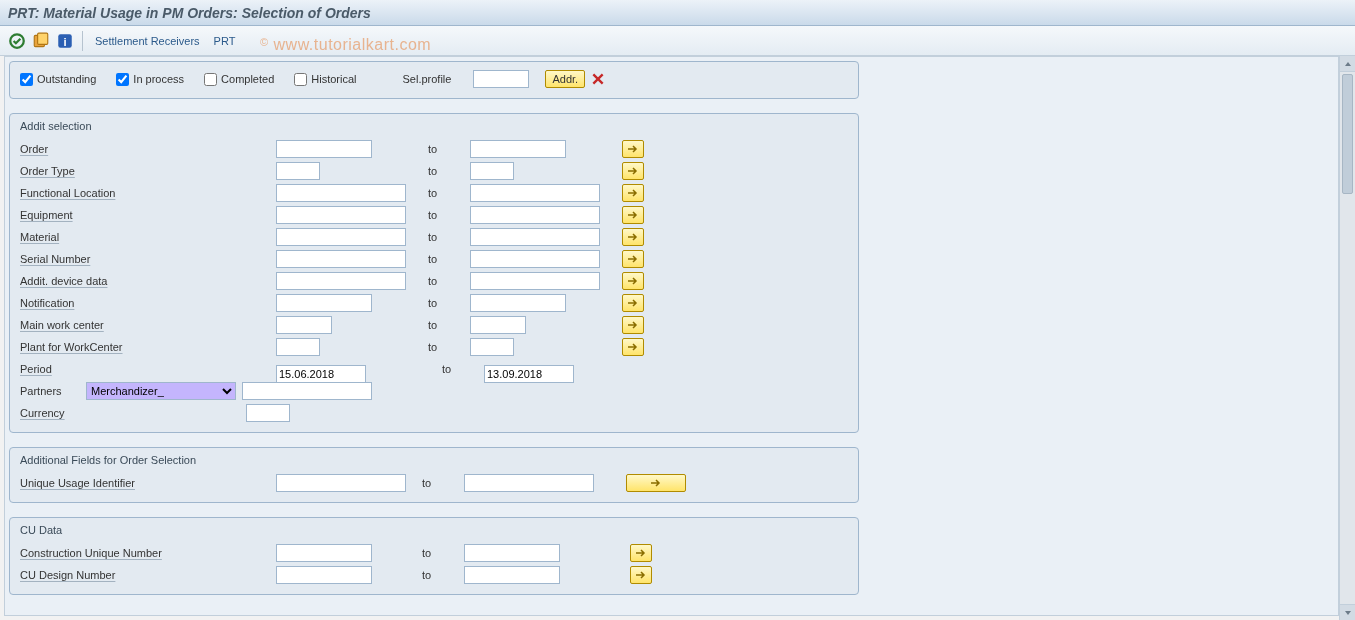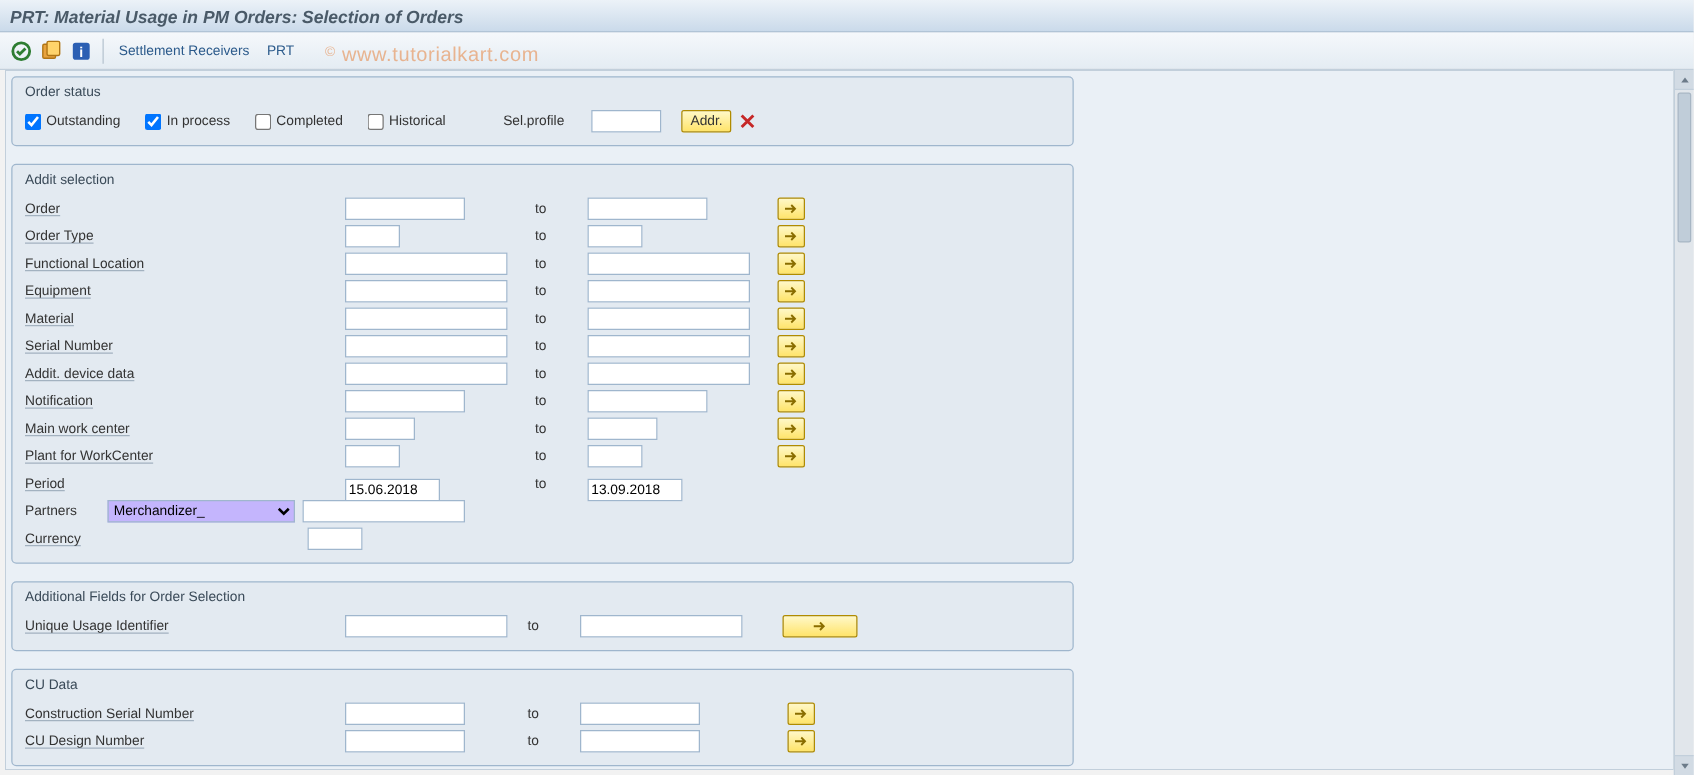--- a/index.html
+++ b/index.html
@@ -121,21 +121,21 @@
     background: #fff;
     height: 18px;
     padding: 0 2px;
     font-family: inherit;
     font-size: 11px;
   }
   .fld-w1 { width: 96px; }
   .fld-w2 { width: 130px; }
   .fld-w3 { width: 44px; }
   .fld-w4 { width: 56px; }
-  .fld-w5 { width: 76px; margin-top: 10px; }
+  .fld-w5 { width: 90px; margin-top: 10px; }
   .fld-date { font-family: "Courier New", monospace; }
   .arrow-btn {
     width: 22px; height: 18px;
     border: 1px solid #b08b00;
     background: linear-gradient(to bottom, #fff8c8 0%, #ffe46a 100%);
     display: inline-flex; align-items: center; justify-content: center;
     cursor: pointer;
     border-radius: 2px;
   }
   .arrow-btn.wide { width: 60px; }
@@ -221,21 +221,20 @@
     <span class="tool-link">Settlement Receivers</span>
     <span class="tool-link">PRT</span>
   </div>
 
   <div class="watermark"><span class="c">©</span> <span>www.tutorialkart.com</span></div>
 
   <div class="content-outer">
     <div class="content">
 
       <div class="group">
-        <div class="group-title">Order status</div>
         <div class="row">
           <label class="cb">
             <input type="checkbox" checked="" style="">
             <span>Outstanding</span>
           </label>
           <label class="cb">
             <input type="checkbox" checked="" style="">
             <span>In process</span>
           </label>
           <label class="cb">
@@ -443,21 +442,21 @@
             <svg viewBox="0 0 12 10">
                 <path d="M1 5h8M6 2l3 3-3 3" stroke="#8a6d00" stroke-width="1.5" fill="none"></path>
               </svg>
           </span>
         </div>
       </div>
 
       <div class="group">
         <div class="group-title">CU Data</div>
         <div class="row">
-          <span class="label">Construction Serial Number</span>
+          <span class="label">Construction Unique Number</span>
           <span style="width:24px"></span>
           <input type="text" class="fld fld-w1" value="" style="">
           <span style="width:38px"></span>
           <span class="to-label">to</span>
           <input type="text" class="fld fld-w1" value="" style="">
           <span style="width:58px"></span>
           <span class="arrow-btn">
             <svg viewBox="0 0 12 10">
                 <path d="M1 5h8M6 2l3 3-3 3" stroke="#8a6d00" stroke-width="1.5" fill="none"></path>
               </svg>

